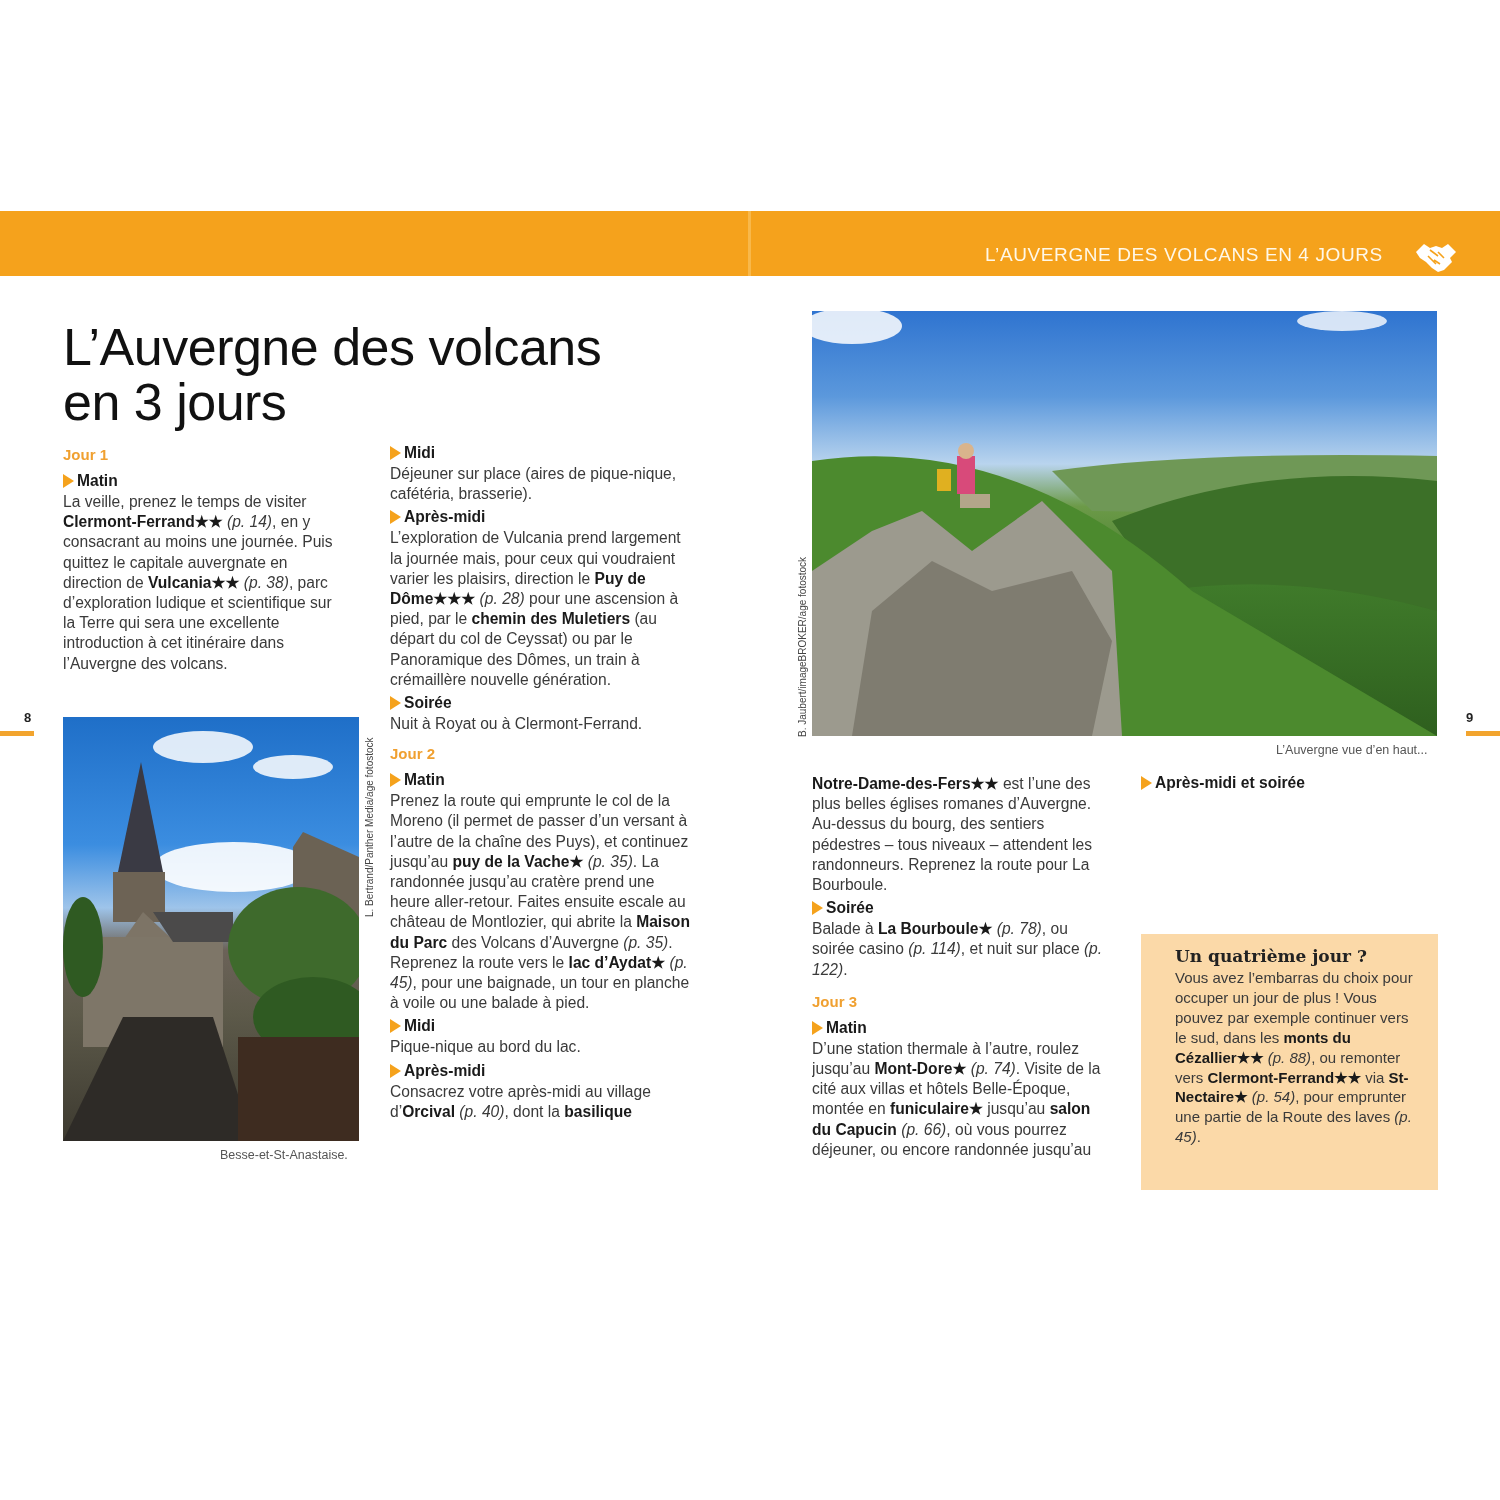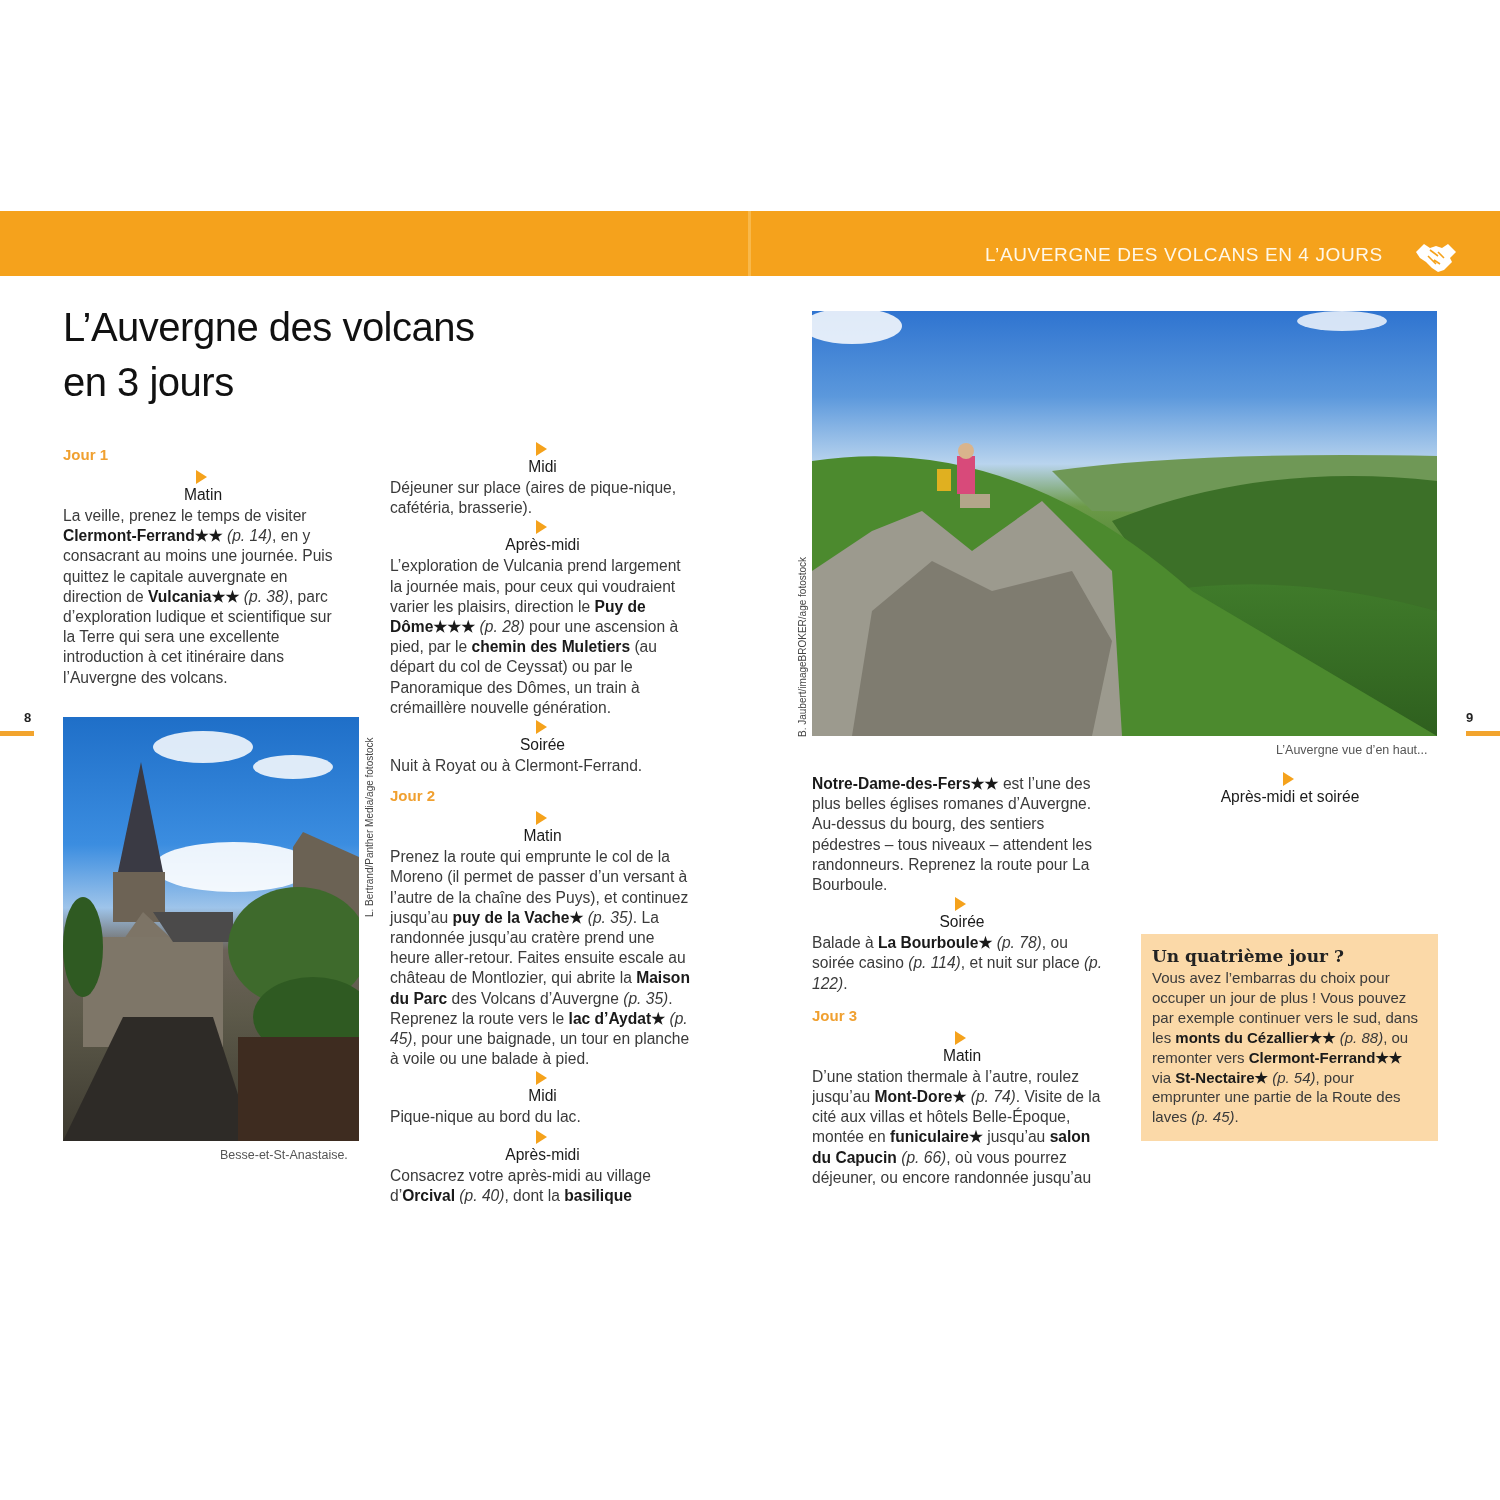--- a/index.html
+++ b/index.html
@@ -6,38 +6,38 @@
   html, body { width: 1500px; height: 1500px; background: #ffffff; overflow: hidden; }
   body { position: relative; font-family: "Liberation Sans", sans-serif; color: #2b2b2b; }
 
   .band { position: absolute; top: 211px; height: 65px; background: #f5a21c; }
   .band.left { left: 0; width: 748px; }
   .band.right { left: 751px; width: 749px; }
   .gutter { position: absolute; top: 211px; left: 748px; width: 3px; height: 65px; background: #f8b84a; }
   .running-head { position: absolute; top: 244px; left: 985px; color: #fff8e8; font-size: 19px; letter-spacing: 0.6px; }
   .hand-icon { position: absolute; top: 240px; left: 1414px; width: 44px; height: 34px; }
 
-  .title { position: absolute; left: 63px; top: 300px; font-size: 40px; line-height: 55px; color: #111; font-weight: normal; letter-spacing: -0.5px; }
+  .title { position: absolute; left: 63px; top: 320px; font-size: 52px; line-height: 55px; color: #111; font-weight: normal; letter-spacing: -0.5px; }
 
   .col { position: absolute; font-size: 15.6px; line-height: 20.2px; color: #3a3a3a; }
   .col .day { color: #f0a030; font-weight: bold; font-size: 15px; line-height: 28px; margin-bottom: 1px; }
-  .col .sub { font-weight: normal; color: #1a1a1a; font-size: 15.6px; line-height: 22px; display: flex; align-items: center; flex-direction: column; }
+  .col .sub { font-weight: bold; color: #1a1a1a; font-size: 15.6px; line-height: 22px; display: flex; align-items: center; }
   .col .sub .tri { display: inline-block; width: 0; height: 0; border-top: 7px solid transparent; border-bottom: 7px solid transparent; border-left: 11px solid #f5a21c; margin-right: 3px; }
   .col p { margin-bottom: 2px; }
   .col b { color: #1a1a1a; }
   .col i { font-style: italic; }
 
   .pagenum { position: absolute; font-size: 13px; font-weight: bold; color: #222; }
   .pagebar { position: absolute; height: 5px; background: #f2a42e; }
 
   .photo { position: absolute; overflow: hidden; }
   .credit { position: absolute; font-size: 10px; color: #444; transform: rotate(-90deg); transform-origin: left top; white-space: nowrap; }
   .caption { position: absolute; font-size: 12.5px; color: #555; }
 
-  .box { position: absolute; left: 1141px; top: 934px; width: 297px; height: 207px; background: #fbd9a8; padding: 10px 14px 0 11px; }
+  .box { position: absolute; left: 1141px; top: 934px; width: 297px; height: 256px; background: #fbd9a8; padding: 10px 14px 0 34px; }
   .box .box-title { font-family: "DejaVu Serif", serif; font-weight: bold; font-size: 17px; color: #222; line-height: 24px; }
   .box .box-body { font-size: 15px; line-height: 19.9px; color: #3a3a3a; }
   .box .box-body b { color: #1a1a1a; }
 </style>
 </head>
 <body>
 
 <div class="band left"></div>
 <div class="gutter"></div>
 <div class="band right"></div>

